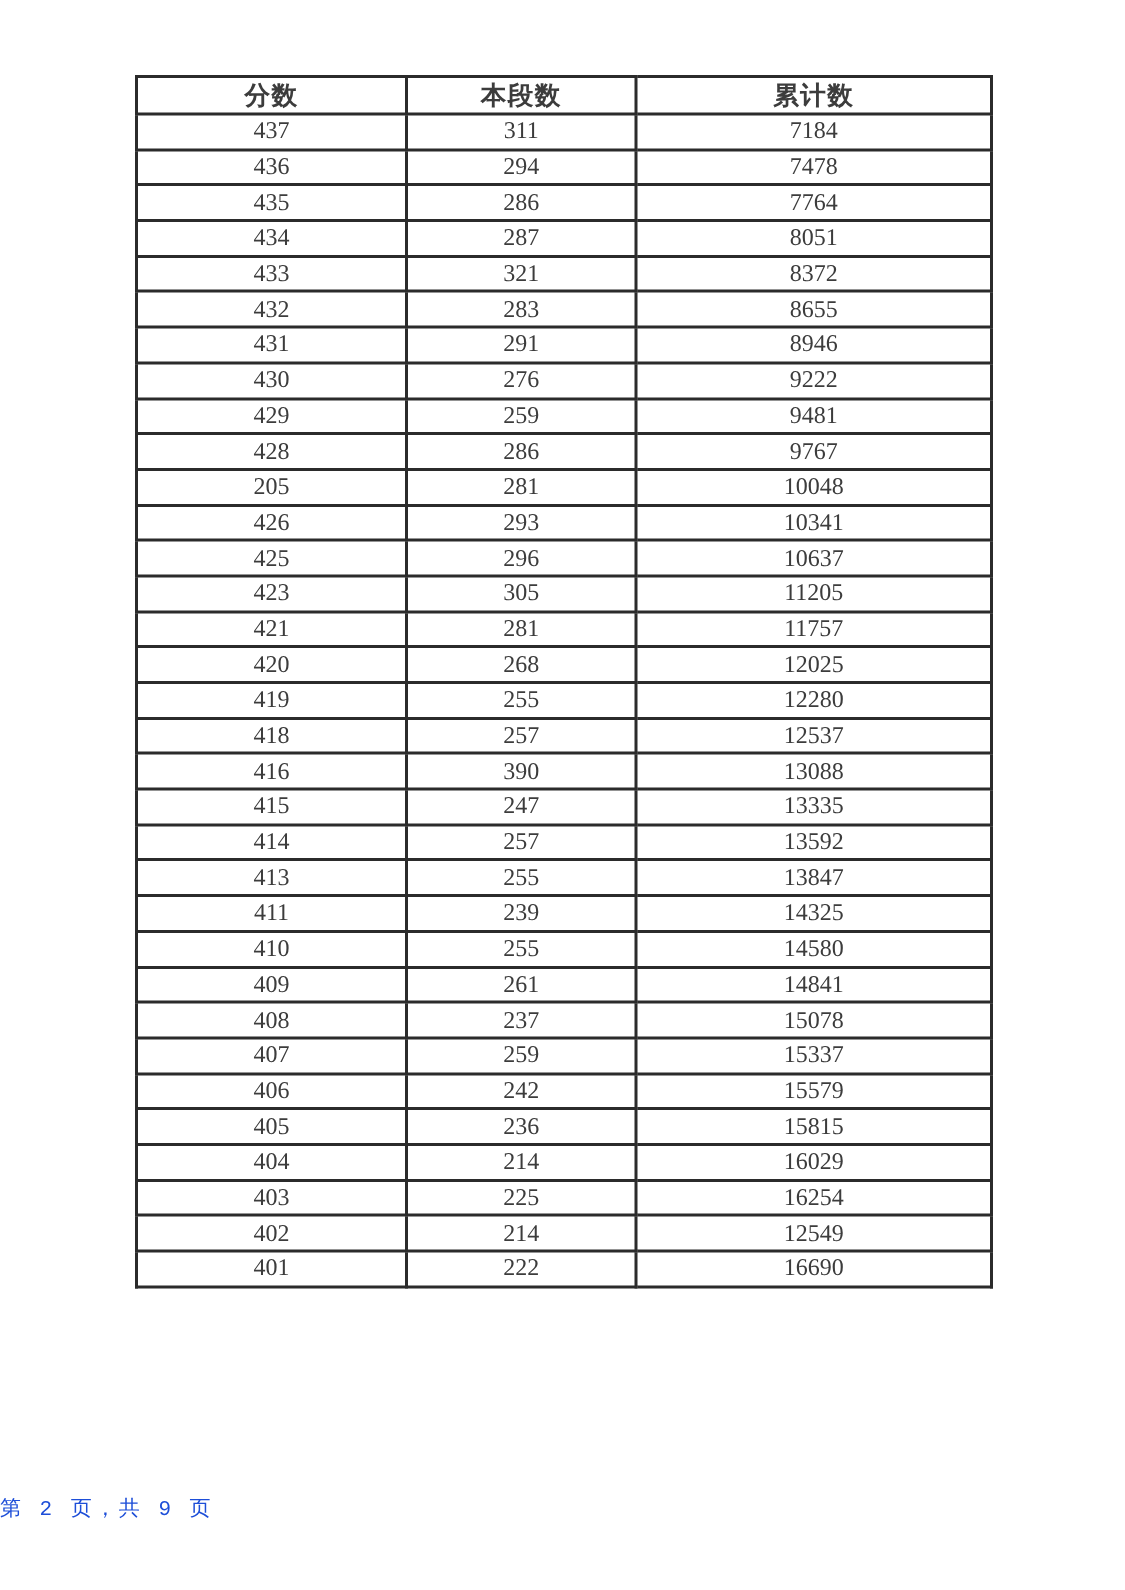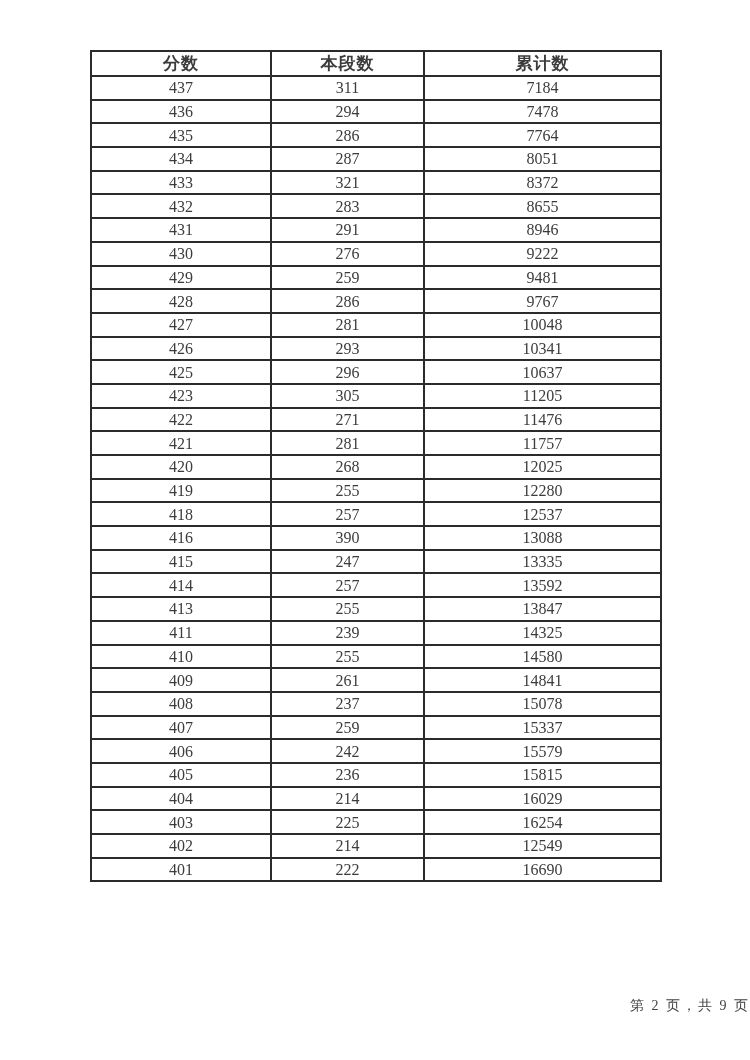--- a/index.html
+++ b/index.html
@@ -47,24 +47,25 @@
   .score-table td {
     height: 21.7px;
     font-size: 16px;
     line-height: 21px;
   }
   .footer {
     position: absolute;
     top: 997px;
     left: 0;
     width: 100%;
-    text-align: right;
+    text-align: left;
     font-size: 14px;
-    color: #404040;
+    color: #1d4ed8;
     letter-spacing: 2px;
+    font-family: Liberation Mono, monospace;
   }
 </style>
 </head>
 <body>
 
 <div class="page">
   <table class="score-table">
     <colgroup>
       <col class="c1">
       <col class="c2">
@@ -122,43 +123,38 @@
           <td>429</td>
           <td>259</td>
           <td>9481</td>
         </tr>
         <tr>
           <td>428</td>
           <td>286</td>
           <td>9767</td>
         </tr>
         <tr>
-          <td>427</td>
+          <td>205</td>
           <td>281</td>
           <td>10048</td>
         </tr>
         <tr>
           <td>426</td>
           <td>293</td>
           <td>10341</td>
         </tr>
         <tr>
           <td>425</td>
           <td>296</td>
           <td>10637</td>
         </tr>
         <tr>
           <td>423</td>
           <td>305</td>
           <td>11205</td>
-        </tr>
-        <tr>
-          <td>422</td>
-          <td>271</td>
-          <td>11476</td>
         </tr>
         <tr>
           <td>421</td>
           <td>281</td>
           <td>11757</td>
         </tr>
         <tr>
           <td>420</td>
           <td>268</td>
           <td>12025</td>

